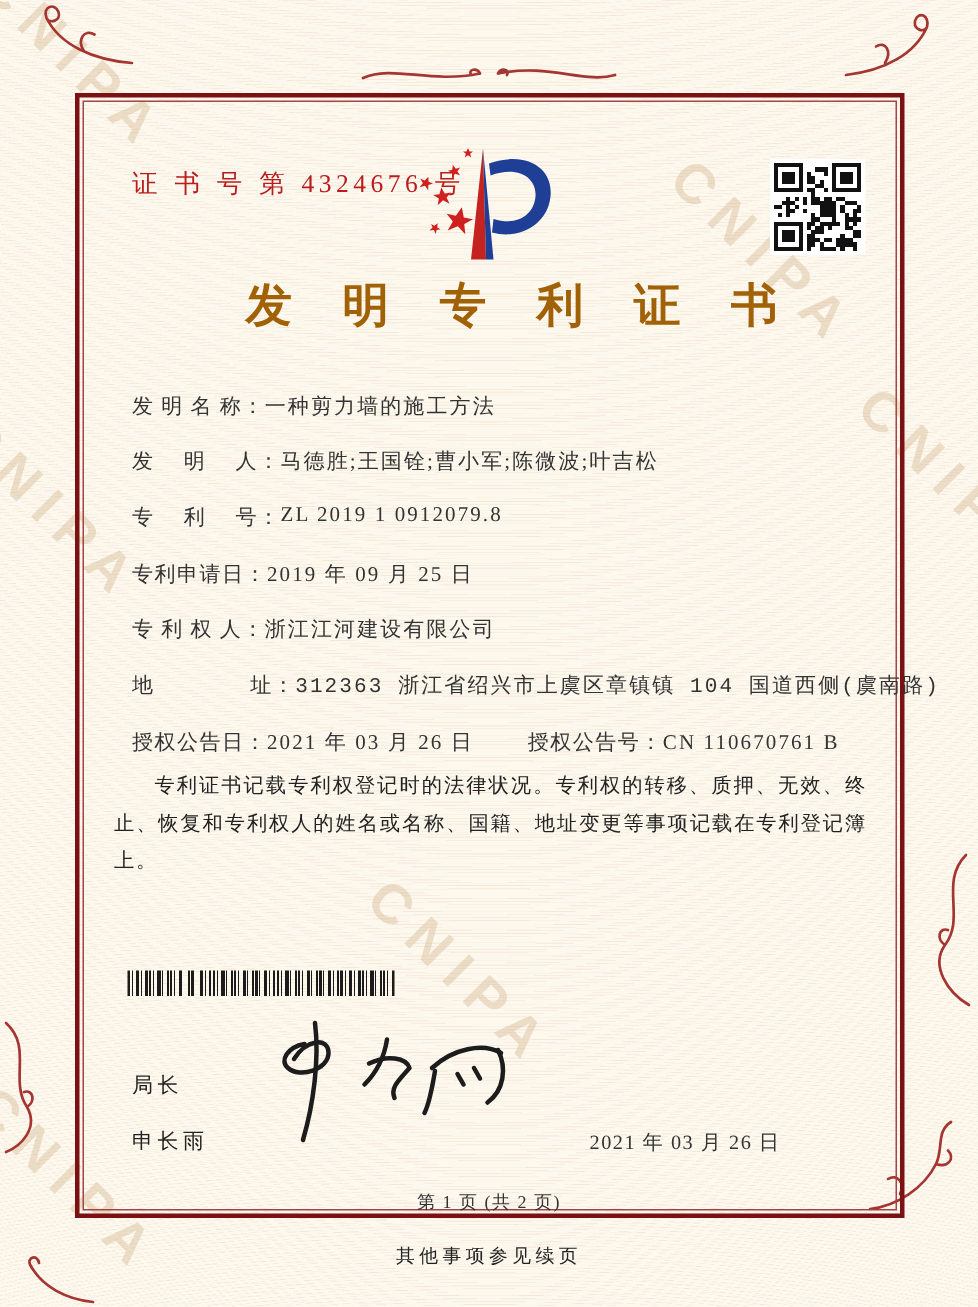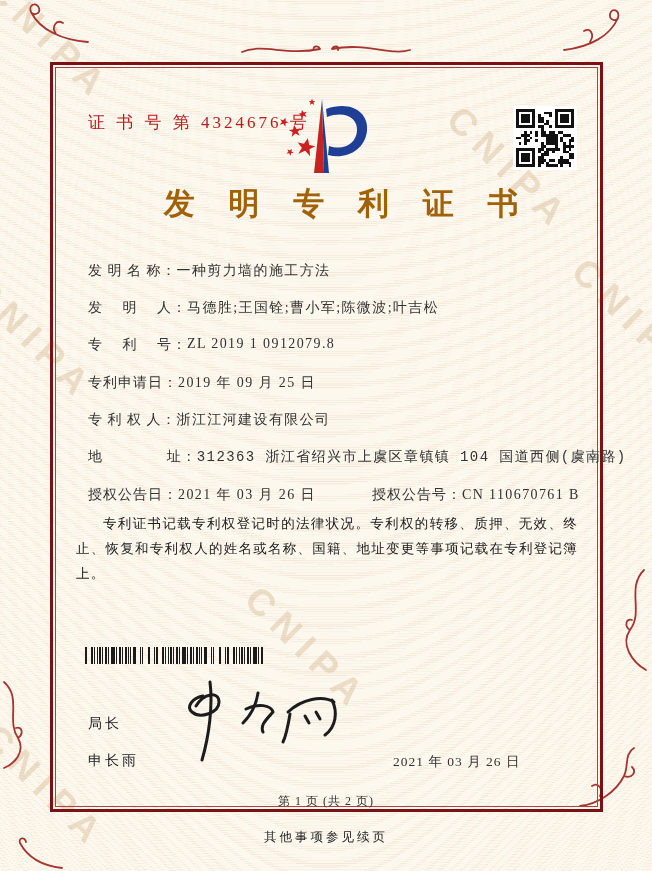--- a/index.html
+++ b/index.html
@@ -32,21 +32,21 @@
   .logo{left:276px;top:95px;width:96px;height:80px;}
   .qr{left:513px;top:106px;width:64px;height:64px;}
   .title{
     left:0;right:0;top:183px;text-align:center;
     font-size:31px;font-weight:bold;color:#a16207;
     letter-spacing:13px;text-indent:13px;padding-left:30px;
   }
   .field-row{left:88px;width:490px;font-size:14px;color:#333;white-space:nowrap;}
   .f-label{display:inline-block;min-width:88px;letter-spacing:1px;white-space:pre;vertical-align:top;}
   .f-value{letter-spacing:1.4px;}
-  .second-field{margin-left:56px;}
+  .second-field{margin-left:36px;}
   .paras{left:76px;width:502px;top:511px;font-size:13.5px;line-height:25px;
     color:#222;text-align:justify;letter-spacing:1.2px;}
   .paras p{margin:0;text-indent:2em;}
   .barcode{
     left:85px;top:647px;width:178px;height:17px;
     background:repeating-linear-gradient(90deg,
       #1b1b1b 0 1.6px, transparent 1.6px 2.8px,
       #1b1b1b 2.8px 3.4px, transparent 3.4px 5.8px,
       #1b1b1b 5.8px 8px, transparent 8px 9px,
       #1b1b1b 9px 9.6px, transparent 9.6px 12px,

